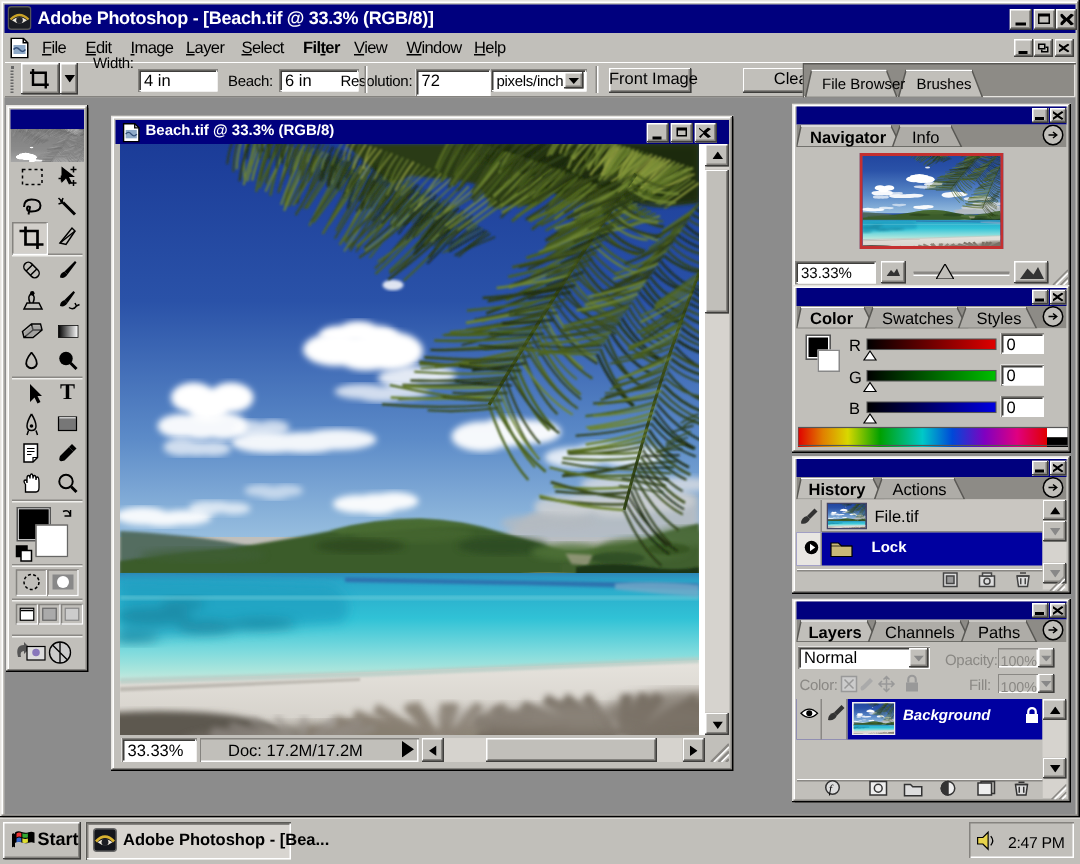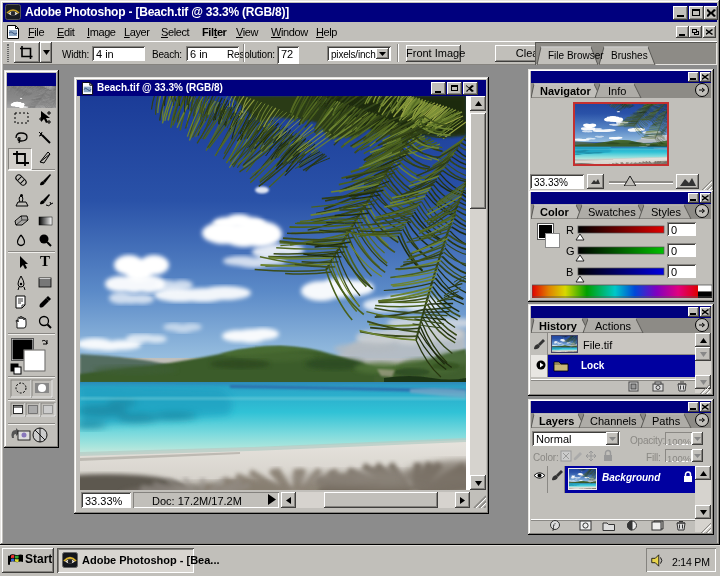--- a/index.html
+++ b/index.html
@@ -1038,26 +1038,26 @@
 <div class="abs" style="left:7px;top:44px;width:2px;height:18px;border-left:1px dotted #666;border-right:1px dotted #666;"></div>
 <div class="abs btn" style="left:14px;top:42px;width:26px;height:21px;"></div>
 <div class="abs btn" style="left:40px;top:42px;width:12px;height:21px;"></div>
 <svg class="abs" style="left:43px;top:50px;" width="7" height="5" viewBox="0 0 7 5">
     <path d="M0 0h7l-3.5 5z" fill="#000"></path>
   </svg>
 <svg class="abs" style="left:19px;top:45px;" width="16" height="16" viewBox="0 0 16 16">
  <path d="M3 1v10.5h10.5" fill="none" stroke="#000" stroke-width="1.6"></path>
  <path d="M1 3.5h10.5V14" fill="none" stroke="#000" stroke-width="1.6"></path>
 </svg>
-<div class="abs txt small" style="left:62px;top:49px;">Width:</div>
+<div class="abs txt small" style="left:62px;top:37px;">Width:</div>
 <div class="abs field txt" style="left:92px;top:46px;width:53px;height:15px;padding:2px 0 0 4px;">4 in</div>
 <div class="abs txt small" style="left:152px;top:49px;">Beach:</div>
 <div class="abs field txt" style="left:186px;top:46px;width:53px;height:15px;padding:2px 0 0 4px;">6 in</div>
 <div class="abs txt small" style="left:227px;top:49px;">Resolution:</div>
-<div class="abs field txt" style="left:277px;top:46px;width:22px;height:15px;padding:2px 0 16px 4px;">72</div>
+<div class="abs field txt" style="left:277px;top:46px;width:50px;height:15px;padding:2px 0 16px 4px;">72</div>
 <div class="abs field txt small" style="left:327px;top:46px;width:64px;height:15px;padding:3px 0 0 4px;">pixels/inch</div>
 <div class="abs btn" style="left:376px;top:48px;width:13px;height:11px;"></div>
 <svg class="abs" style="left:379px;top:52px;" width="7" height="4" viewBox="0 0 7 4">
     <path d="M0 0h7l-3.5 4z" fill="#000"></path>
   </svg>
 <div class="abs" style="left:243px;top:44px;width:2px;height:18px;border-left:1px solid #8a8884;border-right:1px solid #fff;"></div>
 <div class="abs" style="left:397px;top:44px;width:2px;height:18px;border-left:1px solid #8a8884;border-right:1px solid #fff;"></div>
 <div class="abs btn txt" style="left:406px;top:45px;width:55px;height:17px;text-align:center;padding-top:2px;white-space:nowrap;">Front Image</div>
 <div class="abs btn txt" style="left:495px;top:45px;width:68px;height:17px;text-align:center;padding-top:2px;">Clear</div>
 
@@ -1645,13 +1645,13 @@
  <path d="M2 9 Q8 2.5 14 9" fill="none" stroke="#d9b230" stroke-width="1.8"></path>
  <path d="M3 9.5 Q8 5.5 13 9.5 Q8 13.5 3 9.5 z" fill="#efe9dc"></path>
  <circle cx="8" cy="9.5" r="2.3" fill="#1c1e24"></circle>
 </svg>
 <div class="abs" style="left:82px;top:554px;font-size:11px;font-weight:bold;white-space:nowrap;">Adobe Photoshop - [Bea...</div>
 <div class="abs" style="left:646px;top:548px;width:70px;height:24px;box-shadow:inset 1px 1px 0 #85837f,inset -1px -1px 0 #fff;"></div>
 <svg class="abs" style="left:650px;top:553px;" width="14" height="15" viewBox="0 0 16 17">
  <path d="M2 6 h4 l4-4 v13 l-4-4 H2 z" fill="#e8d44c" stroke="#000" stroke-width="0.9"></path>
  <path d="M12 5 q3 3.5 0 7" fill="none" stroke="#000" stroke-width="1"></path>
 </svg>
-<div class="abs" style="left:672px;top:556px;font-size:10.5px;letter-spacing:-0.2px;">2:14 PM</div>
+<div class="abs" style="left:672px;top:556px;font-size:10.5px;letter-spacing:-0.2px;">2:47 PM</div>
 
 </body></html>

